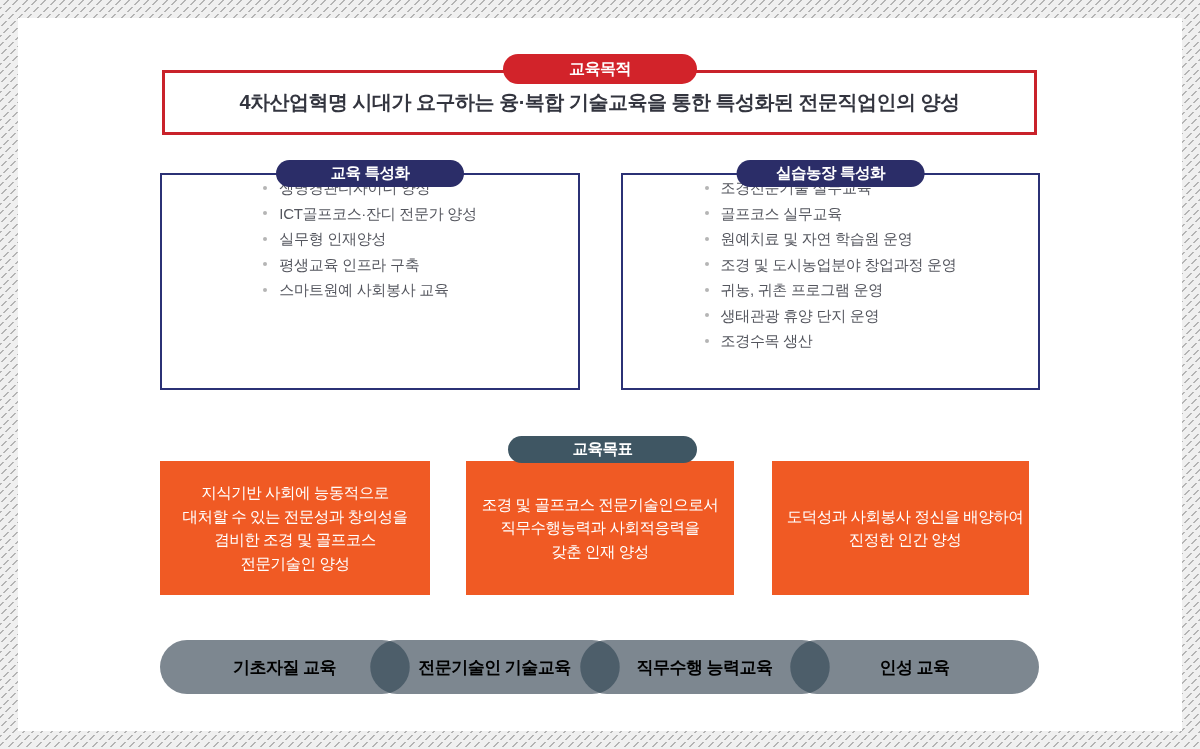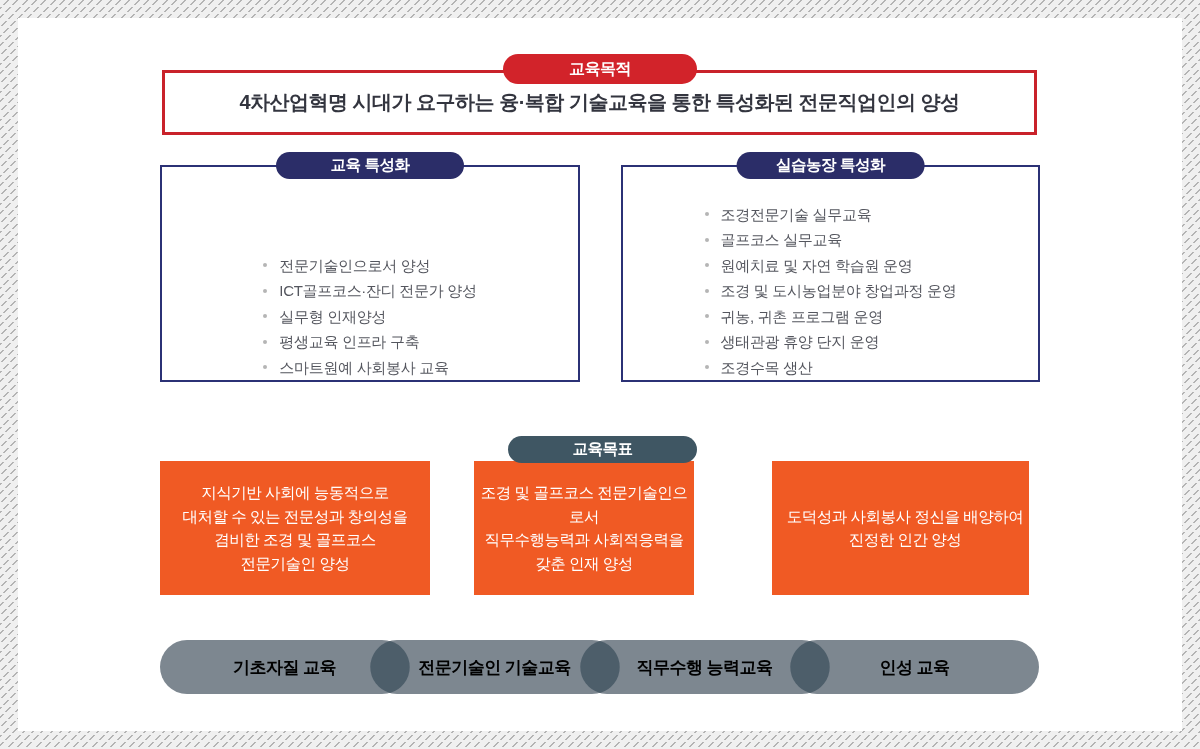--- a/index.html
+++ b/index.html
@@ -28,36 +28,36 @@
   .purpose-box {
     position:absolute; left:162px; top:70px; width:875px; height:65px;
     border:3px solid #c9222a; box-sizing:border-box;
     display:flex; align-items:center; justify-content:center;
   }
   .purpose-title {
     margin:0; font-size:20px; font-weight:700; color:#33353f; letter-spacing:-0.5px; text-align:center;
   }
 
   .panel {
-    position:absolute; top:165px; height:217px; border:2px solid #2b3175; box-sizing:border-box;
-    display:flex; align-items:flex-end; justify-content:center;
+    position:absolute; top:173px; height:217px; border:2px solid #2b3175; box-sizing:border-box;
+    display:flex; align-items:flex-start; justify-content:center;
   }
   .panel-left  { left:160px; width:420px; }
   .panel-right { left:621px; width:419px; }
   .panel ul { list-style:none; margin:0; padding:0; }
   .panel li { display:flex; align-items:center; line-height:25.5px; font-size:15px; color:#54565e; letter-spacing:-0.3px; }
   .dot { width:4px; height:4px; border-radius:50%; background:#b5b5b5; margin-right:12px; flex:none; }
 
   .card {
     position:absolute; top:461px; height:134px; background:#f05a24; color:#ffffff;
     display:flex; align-items:center; justify-content:center; text-align:center;
     font-size:15.5px; font-weight:500; line-height:23.5px; letter-spacing:-0.5px; white-space:pre-line;
   }
   .card-0 { left:160px; width:270px; }
-  .card-1 { left:466px; width:220px;margin-left:8px; }
+  .card-1 { left:466px; width:268px; }
   .card-2 { left:772px; width:248px;padding-left:9px; }
 
   .track-pill {
     position:absolute; top:640px; width:249px; height:54px; border-radius:27px;
     background:#7d8790; color:#000000; font-size:17px; font-weight:700; letter-spacing:-0.5px;
     display:flex; align-items:center; justify-content:center; z-index:1;
   }
   .track-0 { left:160px; } .track-1 { left:370px; } .track-2 { left:580px; } .track-3 { left:790px; }
   .lens { position:absolute; top:640px; width:40px; height:54px; z-index:2; }
   .lens-0 { left:370px; } .lens-1 { left:580px; } .lens-2 { left:790px; }
@@ -72,21 +72,21 @@
     <span class="badge badge-red">교육목적</span>
     <div class="purpose-box">
       <p class="purpose-title">4차산업혁명 시대가 요구하는 융·복합 기술교육을 통한 특성화된 전문직업인의 양성</p>
     </div>
 
     <div class="panel panel-left">
       <span class="badge badge-navy">교육 특성화</span>
       <ul>
         <li>
             <span class="dot"></span>
-            <span>전문기술인으로서 양성</span>
+            <span>생명경관디자이너 양성</span>
           </li>
         <li>
             <span class="dot"></span>
             <span>ICT골프코스·잔디 전문가 양성</span>
           </li>
         <li>
             <span class="dot"></span>
             <span>실무형 인재양성</span>
           </li>
         <li>

